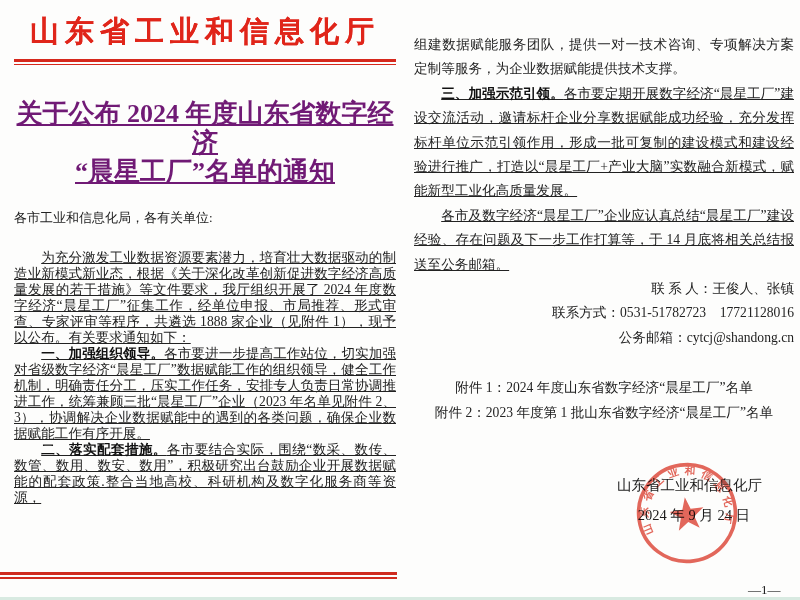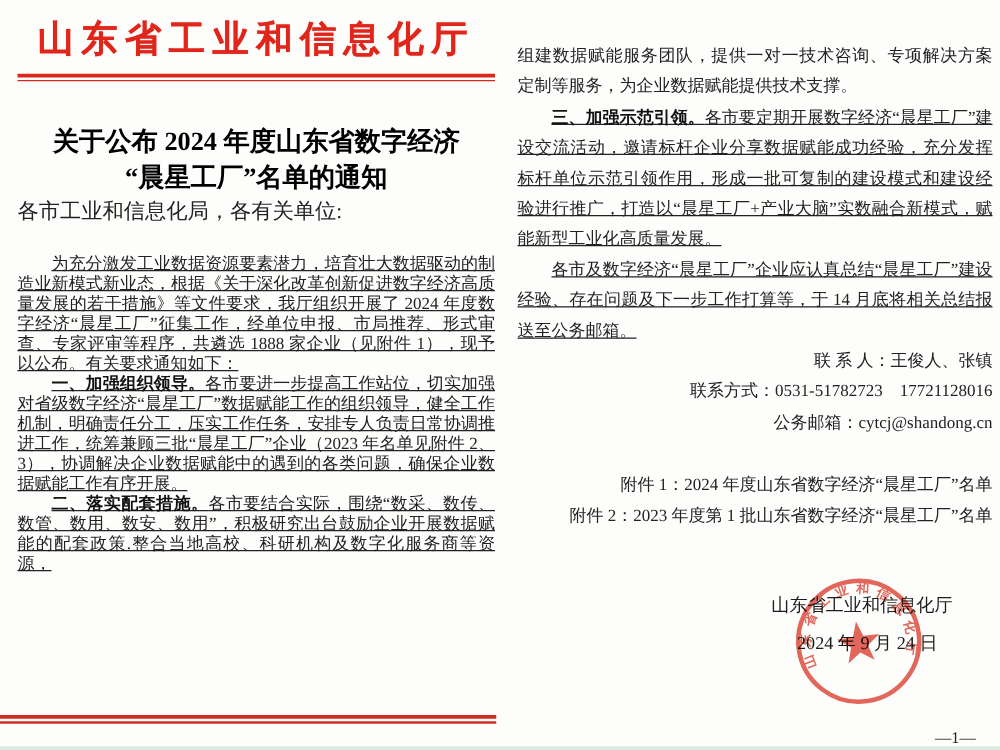--- a/index.html
+++ b/index.html
@@ -15,44 +15,44 @@
   .col-left{position:absolute;left:14px;top:8px;width:382px;}
   .letterhead{
     color:#e0251a;font-weight:bold;font-size:29px;letter-spacing:6px;
     text-align:center;white-space:nowrap;margin-top:4px;
     text-shadow:0 0 .6px #e0251a;
   }
   .head-rule-thick{height:3px;background:#d6281c;margin-top:7px;}
   .head-rule-thin{height:1px;background:#d6281c;margin-top:2px;}
   .doc-title{
     margin-top:34px;text-align:center;font-weight:bold;
-    font-size:21px;line-height:29px;color:#000000;
+    font-size:26px;line-height:29px;color:#701a75;text-decoration:underline;
   }
-  .salutation{font-size:17px;}
+  .salutation{margin-top:23px;font-size:13px;}
   .body-text{margin-top:23px;font-size:13.6px;line-height:16px;text-align:justify;}
   .body-text p{margin:0;}
   .indent{text-indent:2em;text-decoration:underline;}
   .noindent{text-indent:0;}
   .lead{font-weight:bold;color:#111;}
 
   
   .bottom-rule{position:absolute;left:0px;top:572px;width:397px;}
   .bottom-rule .r1{height:3px;background:#cf2b1f;}
   .bottom-rule .r2{height:1.5px;background:#cf2b1f;margin-top:2px;}
 
   
   .col-right{
     position:absolute;left:414px;top:33px;width:380px;
     font-size:13.6px;line-height:24.4px;text-align:justify;
   }
   .col-right p{margin:0;}
   .contact-block{margin-top:0;}
   .contact-line{text-indent:2em;text-align:right;}
   .attach-block{margin-top:26px;}
-  .attach-line{text-indent:0;text-align:right;white-space:nowrap;}
+  .attach-line{text-indent:0;text-align:center;white-space:nowrap;}
 
   .signature{
     position:absolute;left:414px;top:470px;width:380px;
     text-align:right;font-size:14.5px;line-height:30px;color:#1c1c1c;
   }
   .sig-agency{padding-right:32px;}
   .sig-date{padding-right:44px;}
 
   .page-num{position:absolute;left:748px;top:582px;font-size:13px;color:#222;}
 

